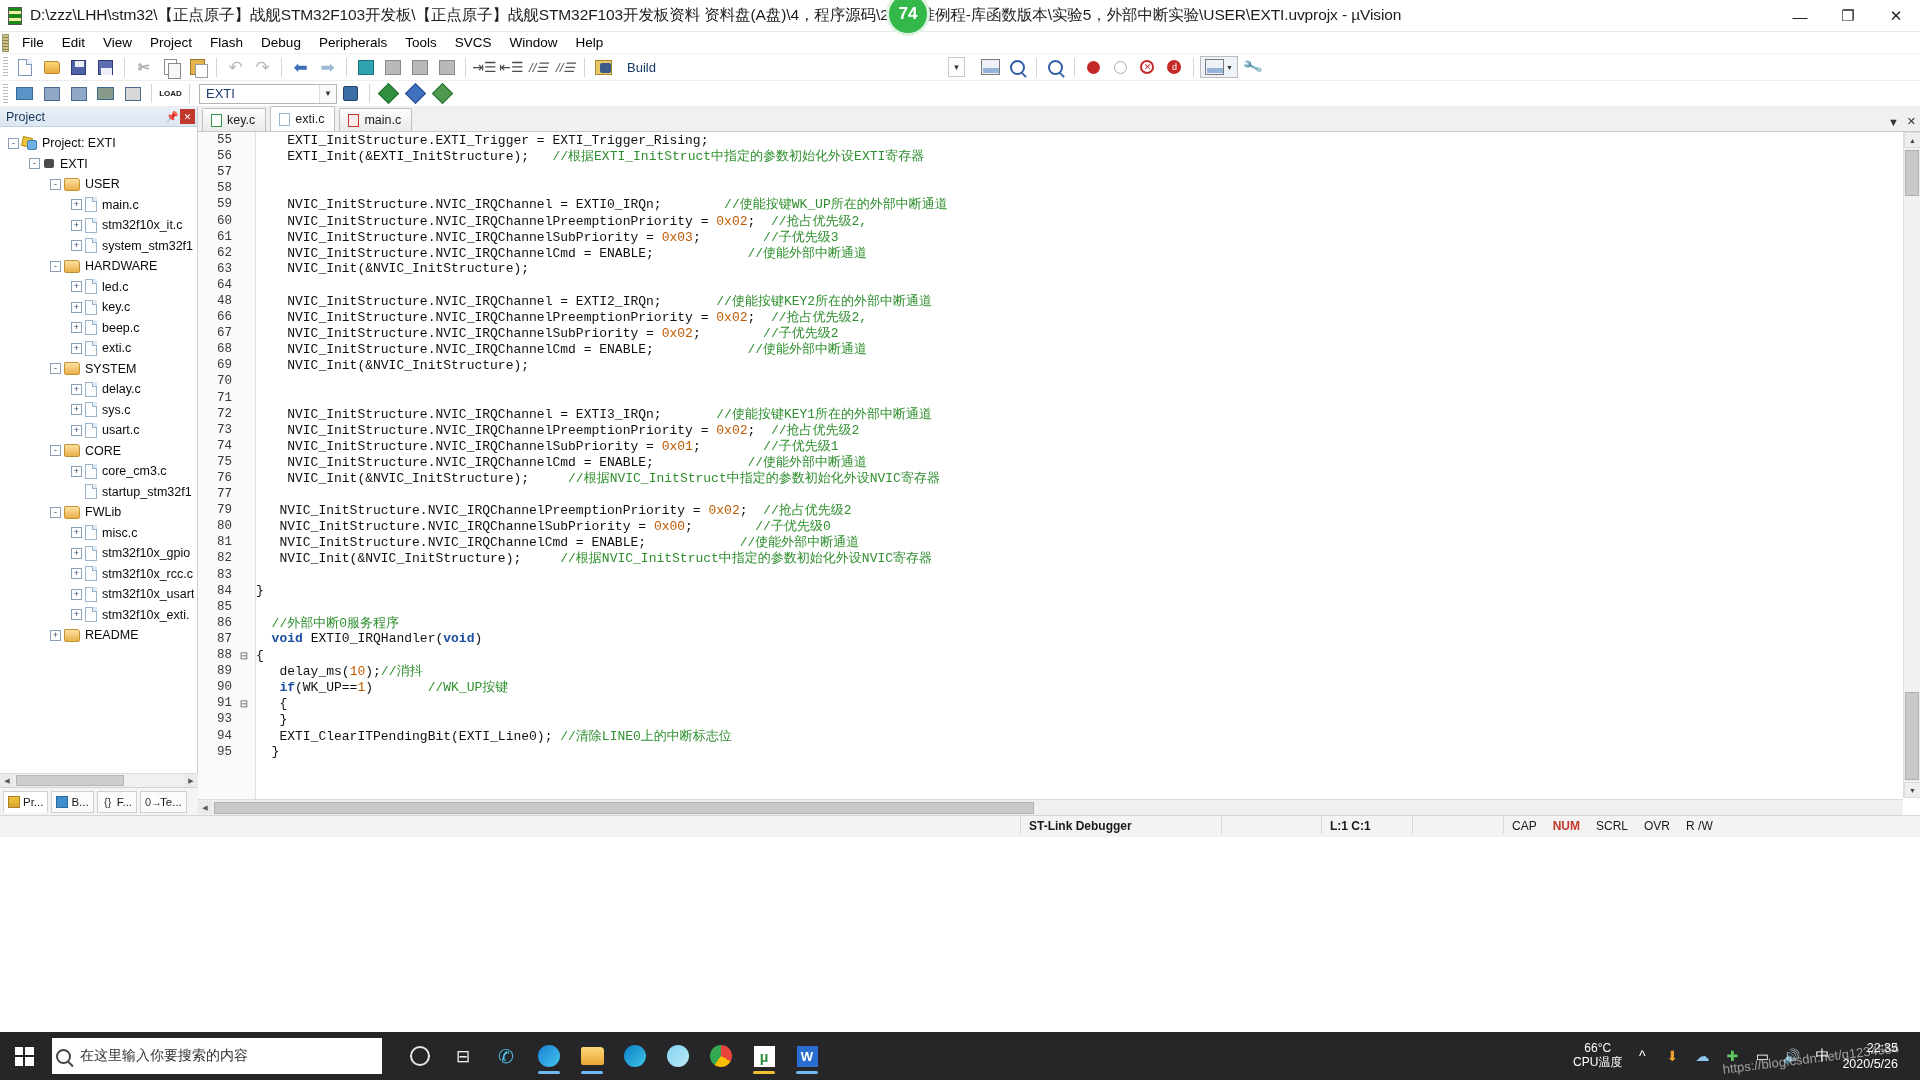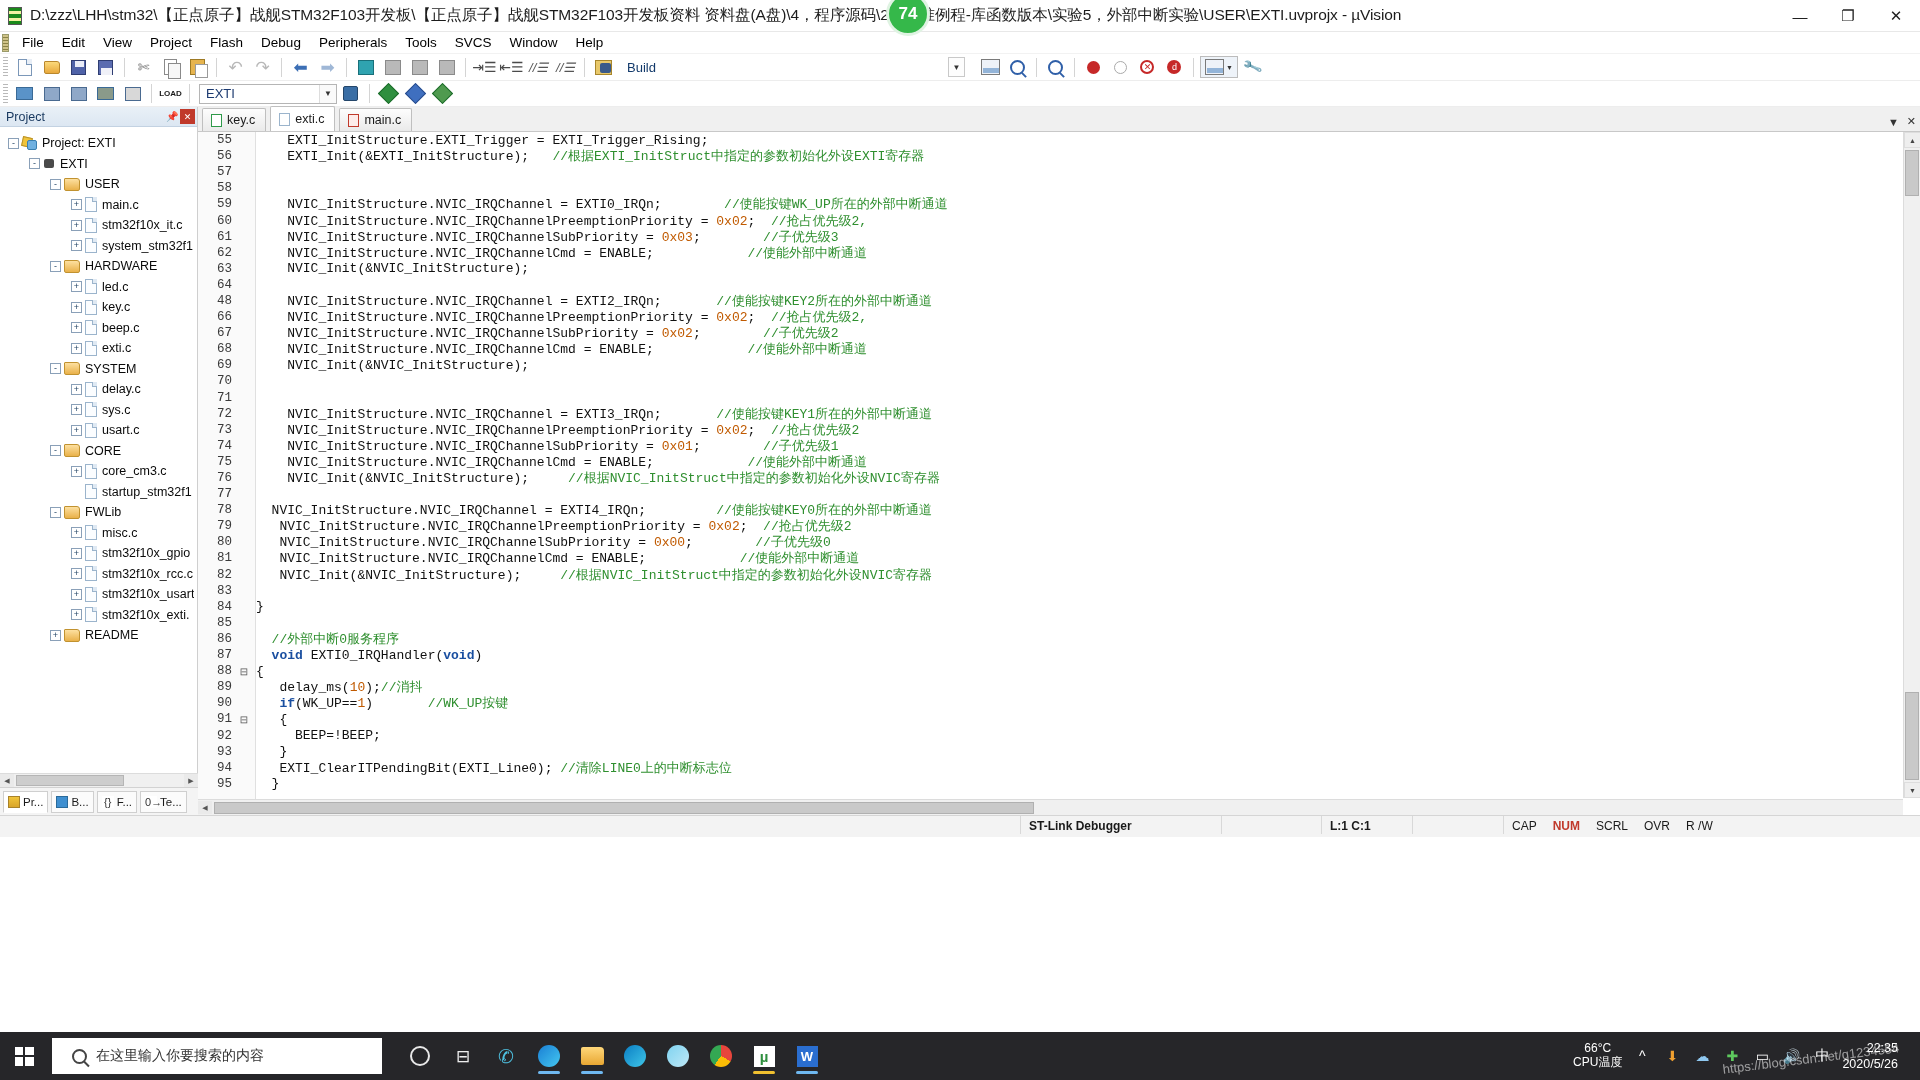--- a/index.html
+++ b/index.html
@@ -254,21 +254,21 @@
   }
   .tb-row {
     position:absolute; left:0; bottom:0; width:1920px; height:48px;
     background: rgba(24,24,28,0.94); display:flex; align-items:center;
   }
   .start-btn { width:48px;height:48px;display:flex;align-items:center;justify-content:center; }
   .start-ico { width:19px;height:19px; display:grid; grid-template-columns:1fr 1fr; grid-template-rows:1fr 1fr; gap:2px;}
   .start-ico i { background:#fff; display:block; }
   .searchbox {
     width: 330px; height: 36px; background:#fff; display:flex; align-items:center;
-    margin-left: 4px; color:#333; font-size:14px; gap:9px; padding-left:20px;
+    margin-left: 4px; color:#333; font-size:14px; gap:9px; padding-left:4px;
   }
   .s-circle { width:15px;height:15px;border:2px solid #444;border-radius:50%; position:relative; flex:0 0 auto;}
   .s-circle:after{content:"";position:absolute;right:-5px;bottom:-3px;width:7px;height:2px;background:#444;transform:rotate(45deg);}
   .tb-icons { display:flex; align-items:center; gap:3px; margin-left: 18px; }
   .tbico { width:40px;height:40px;display:flex;align-items:center;justify-content:center;position:relative; }
   .tbico .underline { position:absolute;bottom:2px;left:9px;width:22px;height:3px;border-radius:2px;background:#6fb8f0;}
   .tray { position:absolute; right:0; bottom:0; height:48px; display:flex; align-items:center; gap:10px; padding-right:22px; }
   .cpu-temp { color:#fff; font-size:12px; text-align:center; line-height:1.15; }
   .clock { color:#fff; font-size:12.5px; text-align:right; line-height:1.3; }
   .tray-ico { color:#fff; font-size:14px; width:20px;text-align:center; }
@@ -659,35 +659,33 @@
           <div class="cline"><span class="lnum">68</span><span class="fold"></span><span class="ctext">    NVIC_InitStructure.NVIC_IRQChannelCmd = ENABLE;            <span class="cm">//使能外部中断通道</span></span></div>
           <div class="cline"><span class="lnum">69</span><span class="fold"></span><span class="ctext">    NVIC_Init(&amp;NVIC_InitStructure);</span></div>
           <div class="cline"><span class="lnum">70</span><span class="fold"></span><span class="ctext"></span></div>
           <div class="cline"><span class="lnum">71</span><span class="fold"></span><span class="ctext"></span></div>
           <div class="cline"><span class="lnum">72</span><span class="fold"></span><span class="ctext">    NVIC_InitStructure.NVIC_IRQChannel = EXTI3_IRQn;       <span class="cm">//使能按键KEY1所在的外部中断通道</span></span></div>
           <div class="cline"><span class="lnum">73</span><span class="fold"></span><span class="ctext">    NVIC_InitStructure.NVIC_IRQChannelPreemptionPriority = <span class="num">0x02</span>;  <span class="cm">//抢占优先级2</span></span></div>
           <div class="cline"><span class="lnum">74</span><span class="fold"></span><span class="ctext">    NVIC_InitStructure.NVIC_IRQChannelSubPriority = <span class="num">0x01</span>;        <span class="cm">//子优先级1</span></span></div>
           <div class="cline"><span class="lnum">75</span><span class="fold"></span><span class="ctext">    NVIC_InitStructure.NVIC_IRQChannelCmd = ENABLE;            <span class="cm">//使能外部中断通道</span></span></div>
           <div class="cline"><span class="lnum">76</span><span class="fold"></span><span class="ctext">    NVIC_Init(&amp;NVIC_InitStructure);     <span class="cm">//根据NVIC_InitStruct中指定的参数初始化外设NVIC寄存器</span></span></div>
           <div class="cline"><span class="lnum">77</span><span class="fold"></span><span class="ctext"></span></div>
-          <div class="cline"><span class="lnum">78</span><span class="fold"></span><span class="ctext">  NVIC_InitStructure.NVIC_IRQChannel = EXTI4_IRQn;         <span class="cm">//使能按键KEY0所在的外部中断通道</span></span></div>
           <div class="cline"><span class="lnum">79</span><span class="fold"></span><span class="ctext">   NVIC_InitStructure.NVIC_IRQChannelPreemptionPriority = <span class="num">0x02</span>;  <span class="cm">//抢占优先级2</span></span></div>
           <div class="cline"><span class="lnum">80</span><span class="fold"></span><span class="ctext">   NVIC_InitStructure.NVIC_IRQChannelSubPriority = <span class="num">0x00</span>;        <span class="cm">//子优先级0</span></span></div>
           <div class="cline"><span class="lnum">81</span><span class="fold"></span><span class="ctext">   NVIC_InitStructure.NVIC_IRQChannelCmd = ENABLE;            <span class="cm">//使能外部中断通道</span></span></div>
           <div class="cline"><span class="lnum">82</span><span class="fold"></span><span class="ctext">   NVIC_Init(&amp;NVIC_InitStructure);     <span class="cm">//根据NVIC_InitStruct中指定的参数初始化外设NVIC寄存器</span></span></div>
           <div class="cline"><span class="lnum">83</span><span class="fold"></span><span class="ctext"></span></div>
           <div class="cline"><span class="lnum">84</span><span class="fold"></span><span class="ctext">}</span></div>
           <div class="cline"><span class="lnum">85</span><span class="fold"></span><span class="ctext"></span></div>
           <div class="cline"><span class="lnum">86</span><span class="fold"></span><span class="ctext">  <span class="cm">//外部中断0服务程序</span></span></div>
           <div class="cline"><span class="lnum">87</span><span class="fold"></span><span class="ctext">  <span class="kw">void</span> EXTI0_IRQHandler(<span class="kw">void</span>)</span></div>
           <div class="cline"><span class="lnum">88</span><span class="fold">⊟</span><span class="ctext">{</span></div>
           <div class="cline"><span class="lnum">89</span><span class="fold"></span><span class="ctext">   delay_ms(<span class="num">10</span>);<span class="cm">//消抖</span></span></div>
           <div class="cline"><span class="lnum">90</span><span class="fold"></span><span class="ctext">   <span class="kw">if</span>(WK_UP==<span class="num">1</span>)       <span class="cm">//WK_UP按键</span></span></div>
           <div class="cline"><span class="lnum">91</span><span class="fold">⊟</span><span class="ctext">   {</span></div>
-          <div class="cline"><span class="lnum">92</span><span class="fold"></span><span class="ctext">     BEEP=!BEEP;</span></div>
           <div class="cline"><span class="lnum">93</span><span class="fold"></span><span class="ctext">   }</span></div>
           <div class="cline"><span class="lnum">94</span><span class="fold"></span><span class="ctext">   EXTI_ClearITPendingBit(EXTI_Line0); <span class="cm">//清除LINE0上的中断标志位</span></span></div>
           <div class="cline"><span class="lnum">95</span><span class="fold"></span><span class="ctext">  }</span></div>
         </div>
     </div>
     <div class="v-scroll">
       <div class="vs-arrow">▲</div>
       <div class="vs-thumb" style="top:18px;height:46px"></div>
       <div class="vs-thumb" style="top:560px;height:88px"></div>
       <div class="vs-arrow" style="position:absolute;bottom:0">▼</div>

